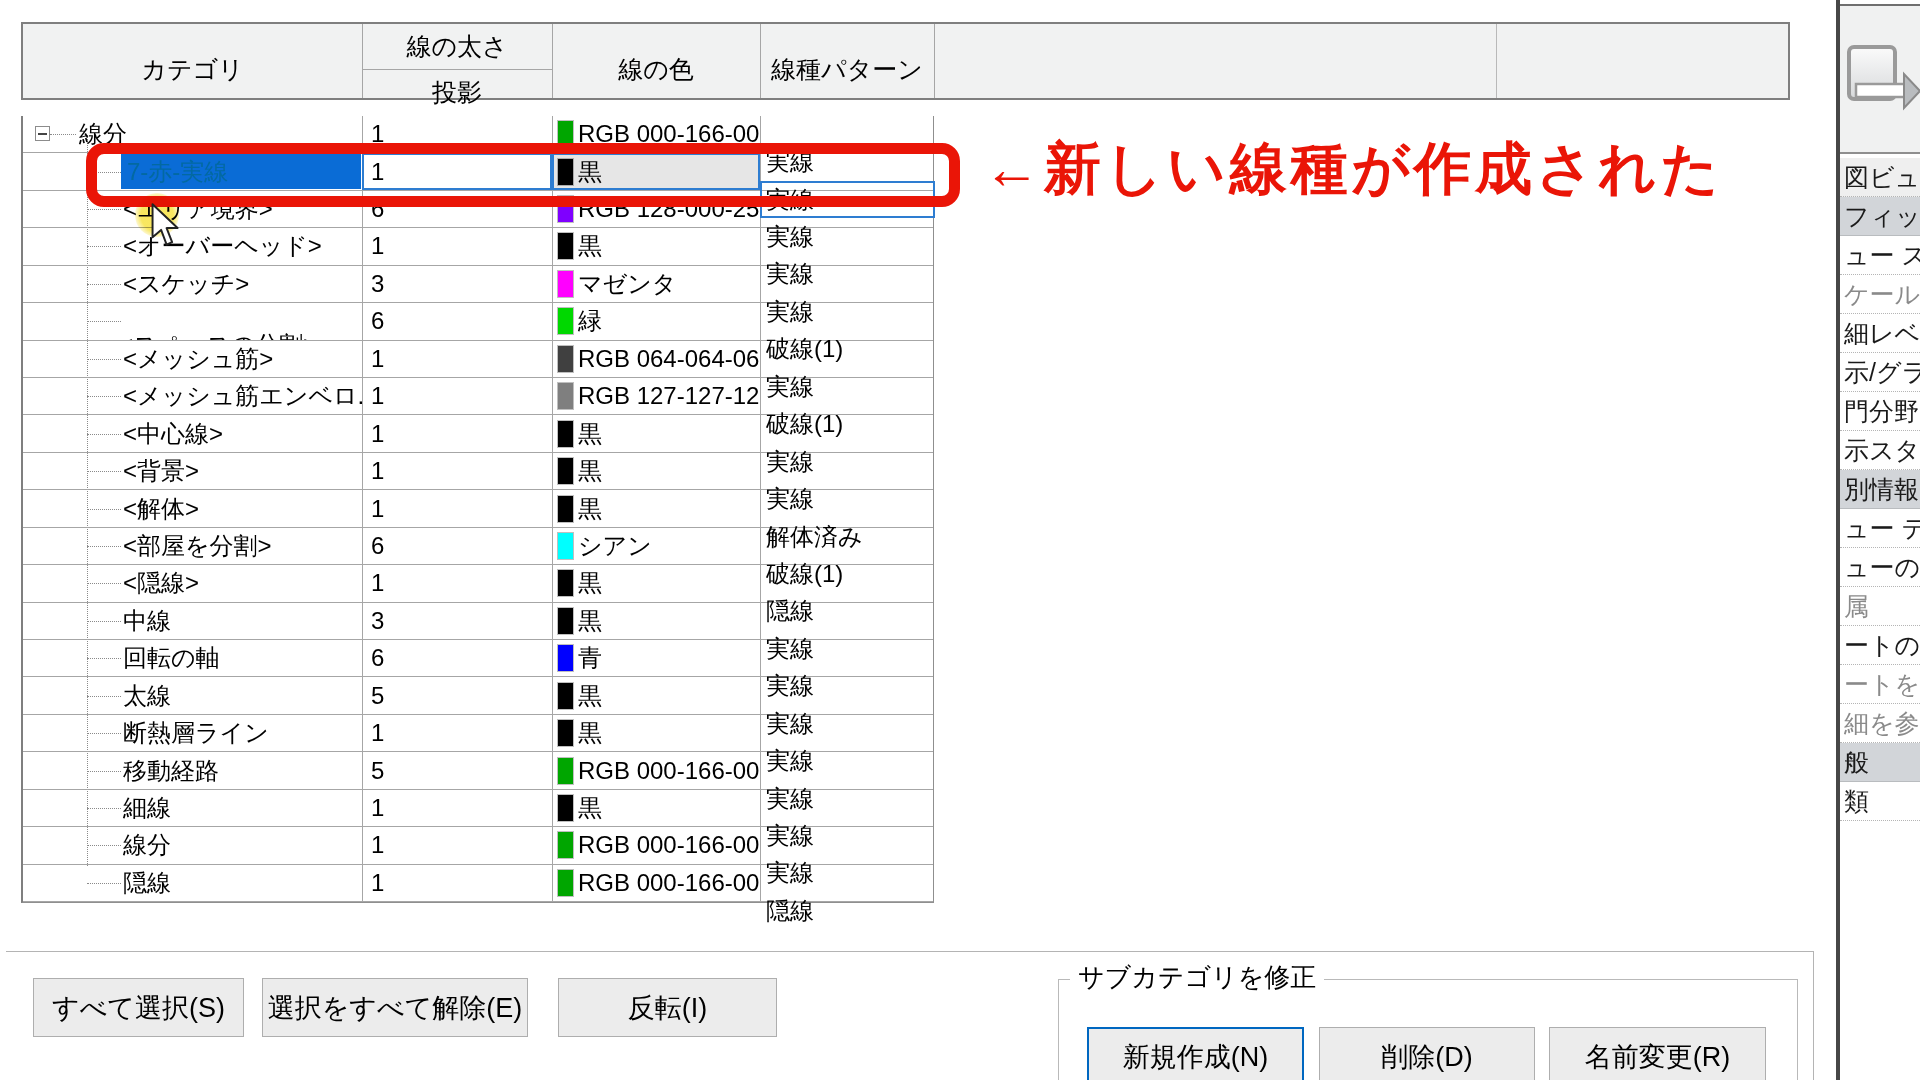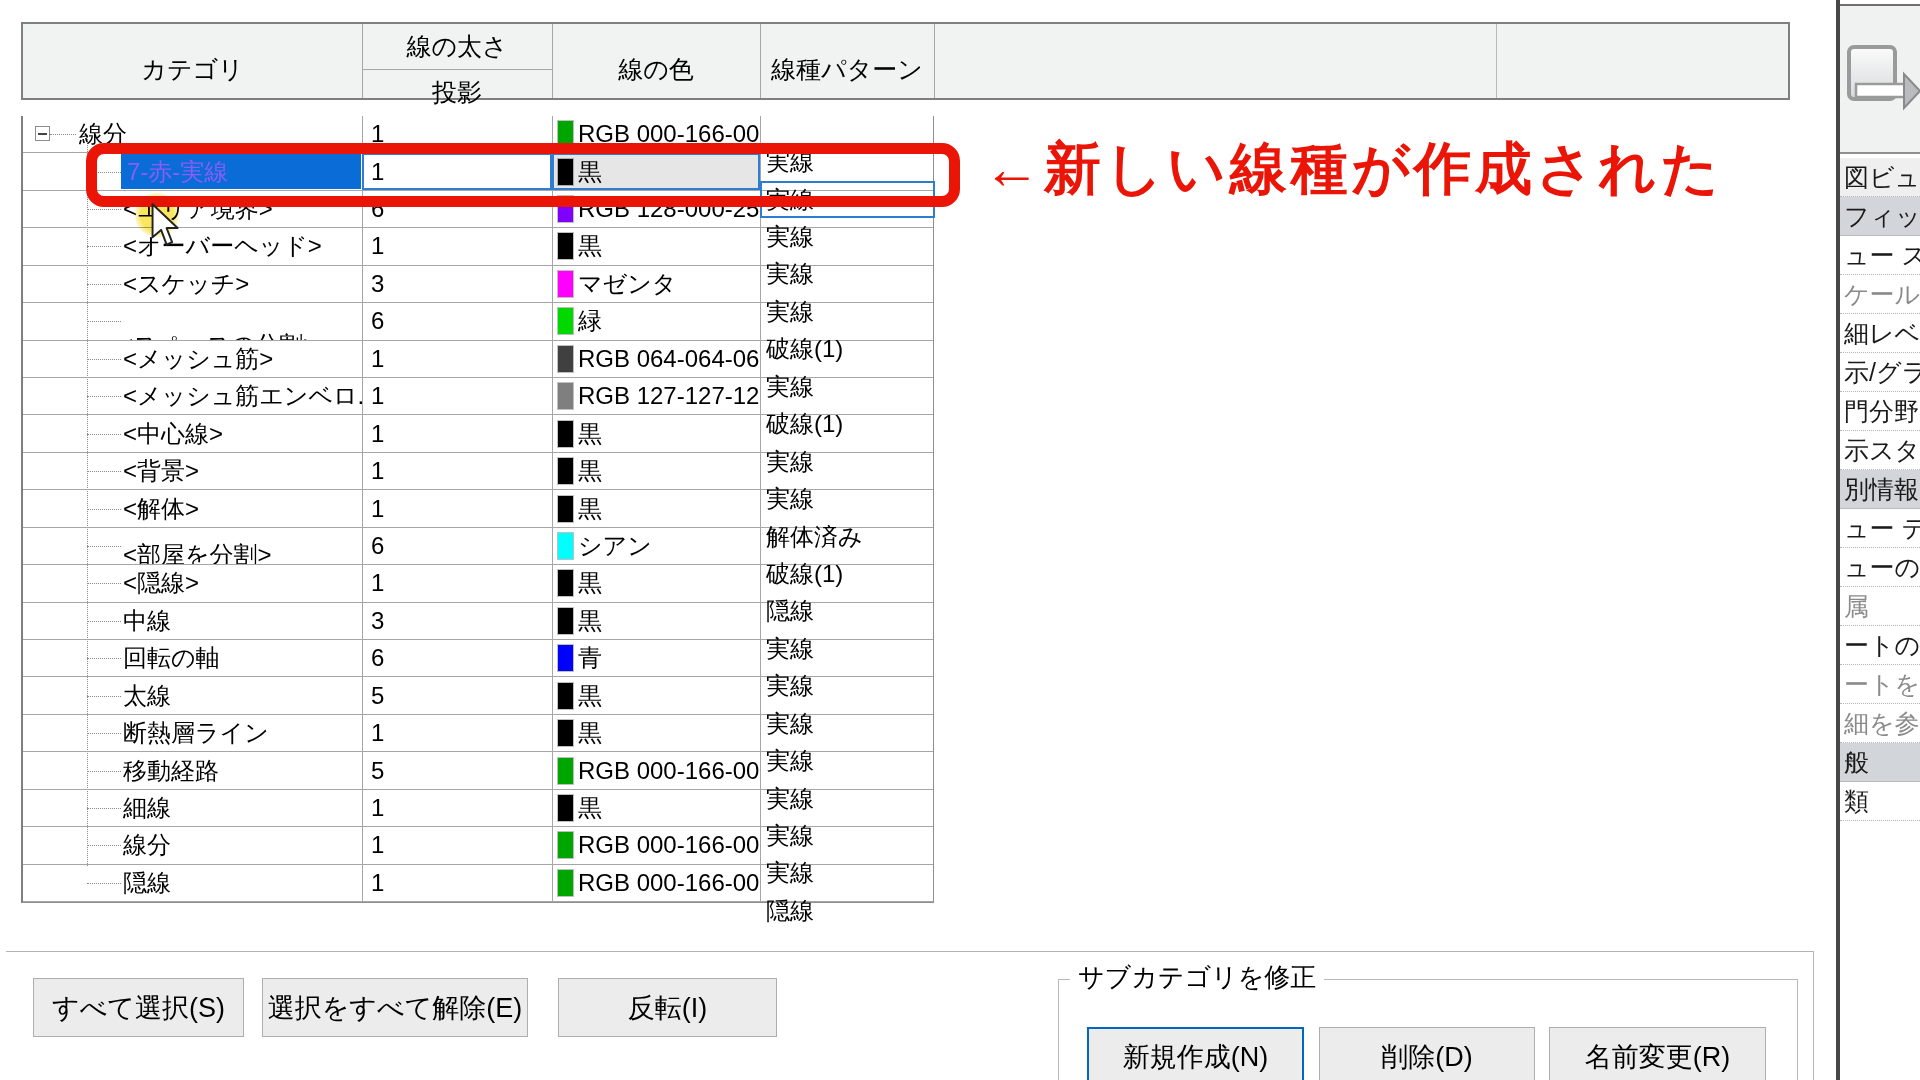--- a/index.html
+++ b/index.html
@@ -109,21 +109,21 @@
           <div class="cell-text" style="left: 26px;">RGB 000-166-00</div>
         </div>
         <div class="cell pat-cell">
           <div class="cell-text" style="left: 6px;">実線</div>
         </div>
       </div>
       <div class="trow" style="top: 37.43px; height: 37.43px;">
         <div class="cell cat-cell">
           <div class="stub" style="left: 64px; width: 34px; top: 50%;"></div>
           <div class="sel-bg"></div>
-          <div class="cell-text" style="left: 104px; color: #8b5cf6;">7-赤-実線</div>
+          <div class="cell-text" style="left: 104px; color: #0369a1;">7-赤-実線</div>
         </div>
         <div class="cell wt-cell editor">
           <div class="cell-text" style="left: 9px;">1</div>
         </div>
         <div class="cell col-cell editor-gray">
           <div class="swatch" style="background: rgb(0, 0, 0);"></div>
           <div class="cell-text" style="left: 26px;">黒</div>
         </div>
         <div class="cell pat-cell editor">
           <div class="cell-text" style="left: 6px;">実線</div>
@@ -269,21 +269,21 @@
           <div class="swatch" style="background: rgb(0, 0, 0);"></div>
           <div class="cell-text" style="left: 26px;">黒</div>
         </div>
         <div class="cell pat-cell">
           <div class="cell-text" style="left: 6px;">解体済み</div>
         </div>
       </div>
       <div class="trow" style="top: 411.73px; height: 37.43px;">
         <div class="cell cat-cell">
           <div class="stub" style="left: 64px; width: 34px; top: 50%;"></div>
-          <div class="cell-text" style="left: 100px; margin-top: 9px;">&lt;部屋を分割&gt;</div>
+          <div class="cell-text" style="left: 100px;">&lt;部屋を分割&gt;</div>
         </div>
         <div class="cell wt-cell">
           <div class="cell-text" style="left: 9px;">6</div>
         </div>
         <div class="cell col-cell">
           <div class="swatch" style="background: rgb(0, 255, 255);"></div>
           <div class="cell-text" style="left: 26px;">シアン</div>
         </div>
         <div class="cell pat-cell">
           <div class="cell-text" style="left: 6px;">破線(1)</div>

